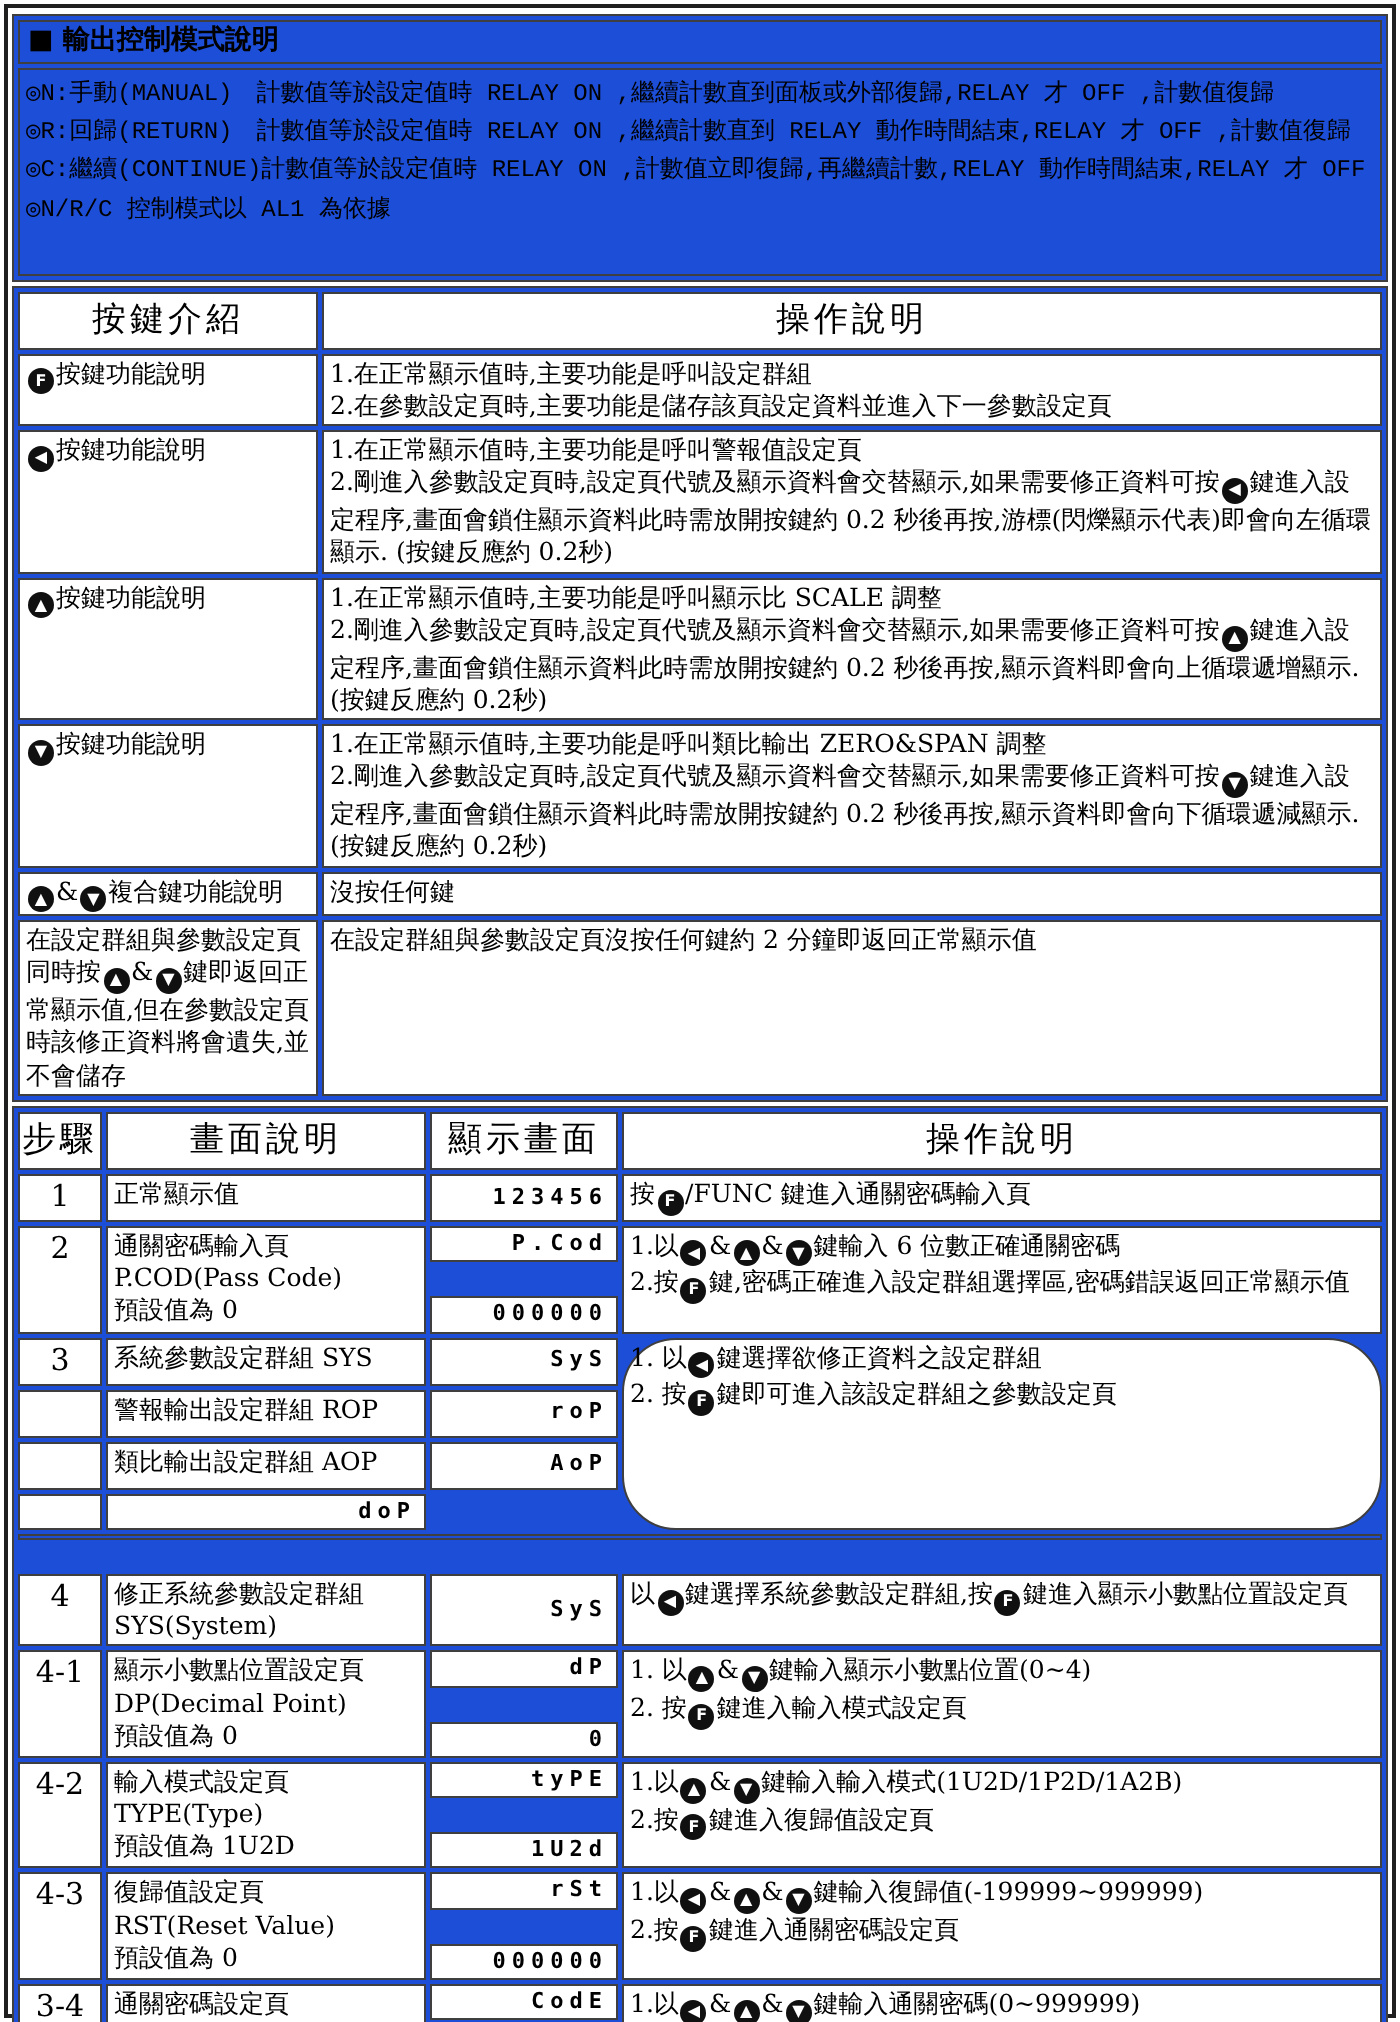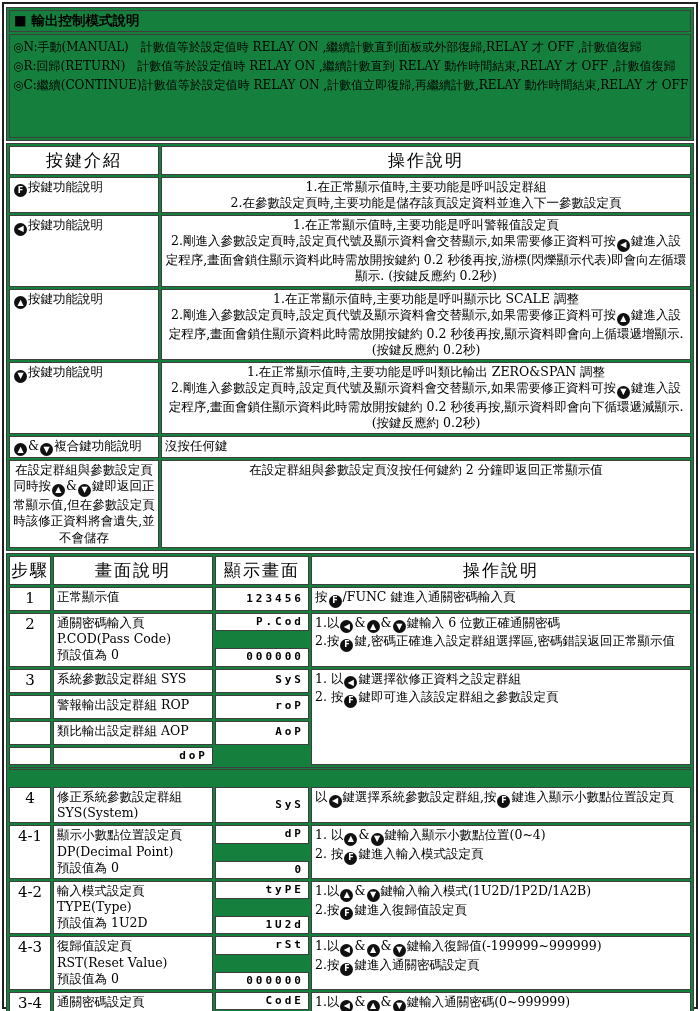--- a/index.html
+++ b/index.html
@@ -8,38 +8,38 @@
     width:700px; height:1011px; overflow:hidden;
     background:#fff; color:#000;
     font-family:"DejaVu Serif","Liberation Serif",serif;
     font-size:12px; line-height:1.3;
   }
   .page {
     width:696px; height:1007px; margin:2px;
     border:2px solid #1f1f1f; padding:3px 2px;
     display:flex; flex-direction:column; gap:2px;
   }
-  .tablewrap { border:1px solid #3f3f3f; padding:2px; background:#15803d; }
+  .tablewrap { border:1px solid #3f3f3f; padding:2px; background:#1d4ed8; }
   .sec-top { display:flex; flex-direction:column; gap:2px; }
   .box { border:1px solid #3f3f3f; padding:2px 4px; }
   .mode-title { font-weight:bold; font-size:13.5px; padding:1px 4px; }
   .mode-body { min-height:104px; line-height:1.62; padding:3px 4px 3px 3px; }
-  .mode-line { white-space:nowrap; }
+  .mode-line { white-space:nowrap;font-family:Liberation Mono, monospace; }
 
   .keys-grid { display:grid; grid-template-columns:150px 1fr; gap:2px; }
   .steps-wrap { flex:1; }
   .steps-grid {
     display:grid; grid-template-columns:42px 160px 94px 1fr;
     gap:2px; grid-auto-rows:minmax(18px,auto); height:100%;
     grid-auto-flow:row;
   }
   .cell { border:1px solid #3f3f3f; padding:1px 3px; background:#fff; }
   .hd { text-align:center; font-size:17px; padding:2px 0 3px 0; letter-spacing:2px; }
   .klabel { font-size:12.5px; }
-  .kdesc { font-size:12.5px;text-align:center; }
+  .kdesc { font-size:12.5px; }
   .no { text-align:center; font-size:15px; padding-top:1px; }
   .op, .sdesc { font-size:12.5px; }
   .seg {
     font-family:"DejaVu Sans Mono","Liberation Mono",monospace;
     font-weight:bold; font-size:11px; letter-spacing:3px;
     display:flex; align-items:center; justify-content:flex-end;
     padding:1px 4px 1px 2px; white-space:nowrap;
   }
   .stack { display:grid; grid-template-rows:1fr 1fr; gap:17px; border:none; padding:0; }
   .sep { grid-column:1 / -1; border:1px solid #3f3f3f; height:3px; padding:0; }
@@ -61,20 +61,21 @@
 <body>
 
 <div class="page">
 
   <div class="tablewrap sec-top">
     <div class="box mode-title">■ 輸出控制模式說明</div>
     <div class="box mode-body">
       <div class="mode-line">◎N:手動(MANUAL)　計數值等於設定值時 RELAY ON ,繼續計數直到面板或外部復歸,RELAY 才 OFF ,計數值復歸</div>
       <div class="mode-line">◎R:回歸(RETURN)　計數值等於設定值時 RELAY ON ,繼續計數直到 RELAY 動作時間結束,RELAY 才 OFF ,計數值復歸</div>
       <div class="mode-line">◎C:繼續(CONTINUE)計數值等於設定值時 RELAY ON ,計數值立即復歸,再繼續計數,RELAY 動作時間結束,RELAY 才 OFF</div>
+      <div class="mode-line">◎N/R/C 控制模式以 AL1 為依據</div>
     </div>
   </div>
 
   <div class="tablewrap">
     <div class="keys-grid">
       <div class="cell hd">按鍵介紹</div>
       <div class="cell hd">操作說明</div>
 
       <div class="cell klabel mh32"><span class="ki">F</span>按鍵功能說明</div>
       <div class="cell kdesc">1.在正常顯示值時,主要功能是呼叫設定群組<br>2.在參數設定頁時,主要功能是儲存該頁設定資料並進入下一參數設定頁</div>
@@ -112,21 +113,21 @@
       <div class="cell sdesc mh56">通關密碼輸入頁<br>P.COD(Pass Code)<br>預設值為 0</div>
       <div class="stack">
         <div class="cell seg">P.Cod</div>
         <div class="cell seg">000000</div>
       </div>
       <div class="cell op">1.以<span class="ki">◀</span>&amp;<span class="ki">▲</span>&amp;<span class="ki">▼</span>鍵輸入 6 位數正確通關密碼<br>2.按<span class="ki">F</span>鍵,密碼正確進入設定群組選擇區,密碼錯誤返回正常顯示值</div>
 
       <div class="cell no">3</div>
       <div class="cell sdesc mh24">系統參數設定群組 SYS</div>
       <div class="cell seg">SyS</div>
-      <div class="cell op" style="grid-row: span 4;">1. 以<span class="ki">◀</span>鍵選擇欲修正資料之設定群組<br>2. 按<span class="ki">F</span>鍵即可進入該設定群組之參數設定頁</div>
+      <div class="cell op" style="grid-row: span 4; border-radius: 27px;">1. 以<span class="ki">◀</span>鍵選擇欲修正資料之設定群組<br>2. 按<span class="ki">F</span>鍵即可進入該設定群組之參數設定頁</div>
 
       <div class="cell no"></div>
       <div class="cell sdesc mh24">警報輸出設定群組 ROP</div>
       <div class="cell seg">roP</div>
 
       <div class="cell no"></div>
       <div class="cell sdesc mh24">類比輸出設定群組 AOP</div>
       <div class="cell seg">AoP</div>
 
       <div class="cell no"></div>

